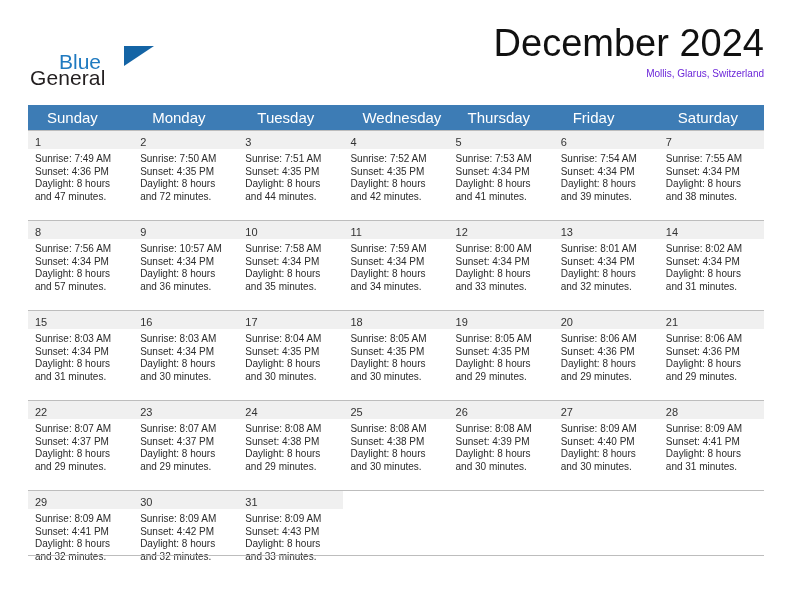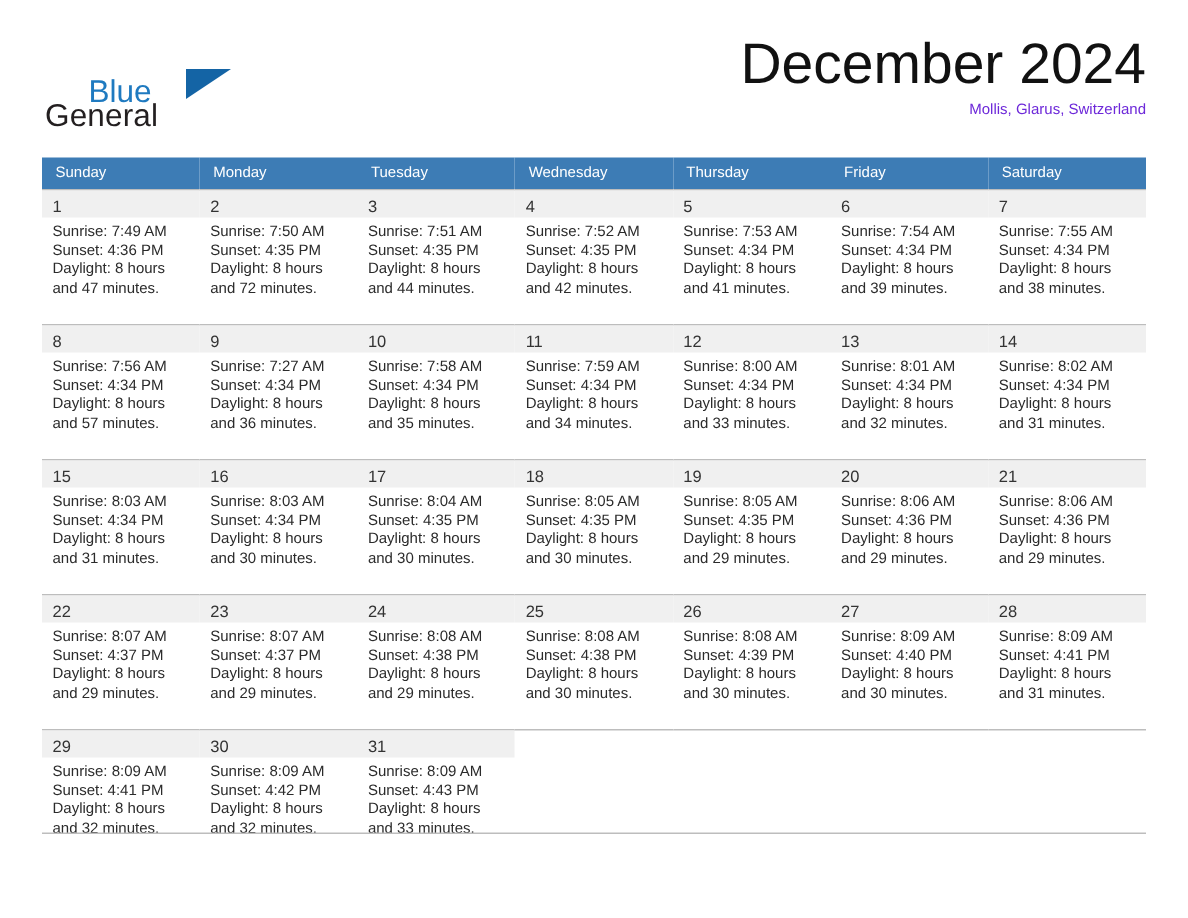--- a/index.html
+++ b/index.html
@@ -94,24 +94,24 @@
     top: 105px;
     width: 736px;
     border-collapse: collapse;
     table-layout: fixed;
   }
   .calendar col { width: 105.14px; }
 
   .calendar thead th {
     background: #3d7cb5;
     color: #ffffff;
-    font-size: 10px;
+    font-size: 15px;
     font-weight: normal;
     text-align: left;
-    padding: 4px 0 4px 9px;
+    padding: 4px 0 4px 19px;
     height: 13px;
     vertical-align: middle;
     border: none;
   }
 
   .calendar tbody td {
     vertical-align: top;
     padding: 0;
     border: none;
     height: 90px;
@@ -288,21 +288,21 @@
                 <div>Sunset: 4:34 PM</div>
                 <div>Daylight: 8 hours</div>
                 <div>and 57 minutes.</div>
               </div>
             </div>
           </td>
         <td>
             <div class="daycell">
               <div class="daynum-bar"><span class="daynum">9</span></div>
               <div class="dayinfo">
-                <div>Sunrise: 7:27 AM</div>
+                <div>Sunrise: 10:57 AM</div>
                 <div>Sunset: 4:34 PM</div>
                 <div>Daylight: 8 hours</div>
                 <div>and 36 minutes.</div>
               </div>
             </div>
           </td>
         <td>
             <div class="daycell">
               <div class="daynum-bar"><span class="daynum">10</span></div>
               <div class="dayinfo">

